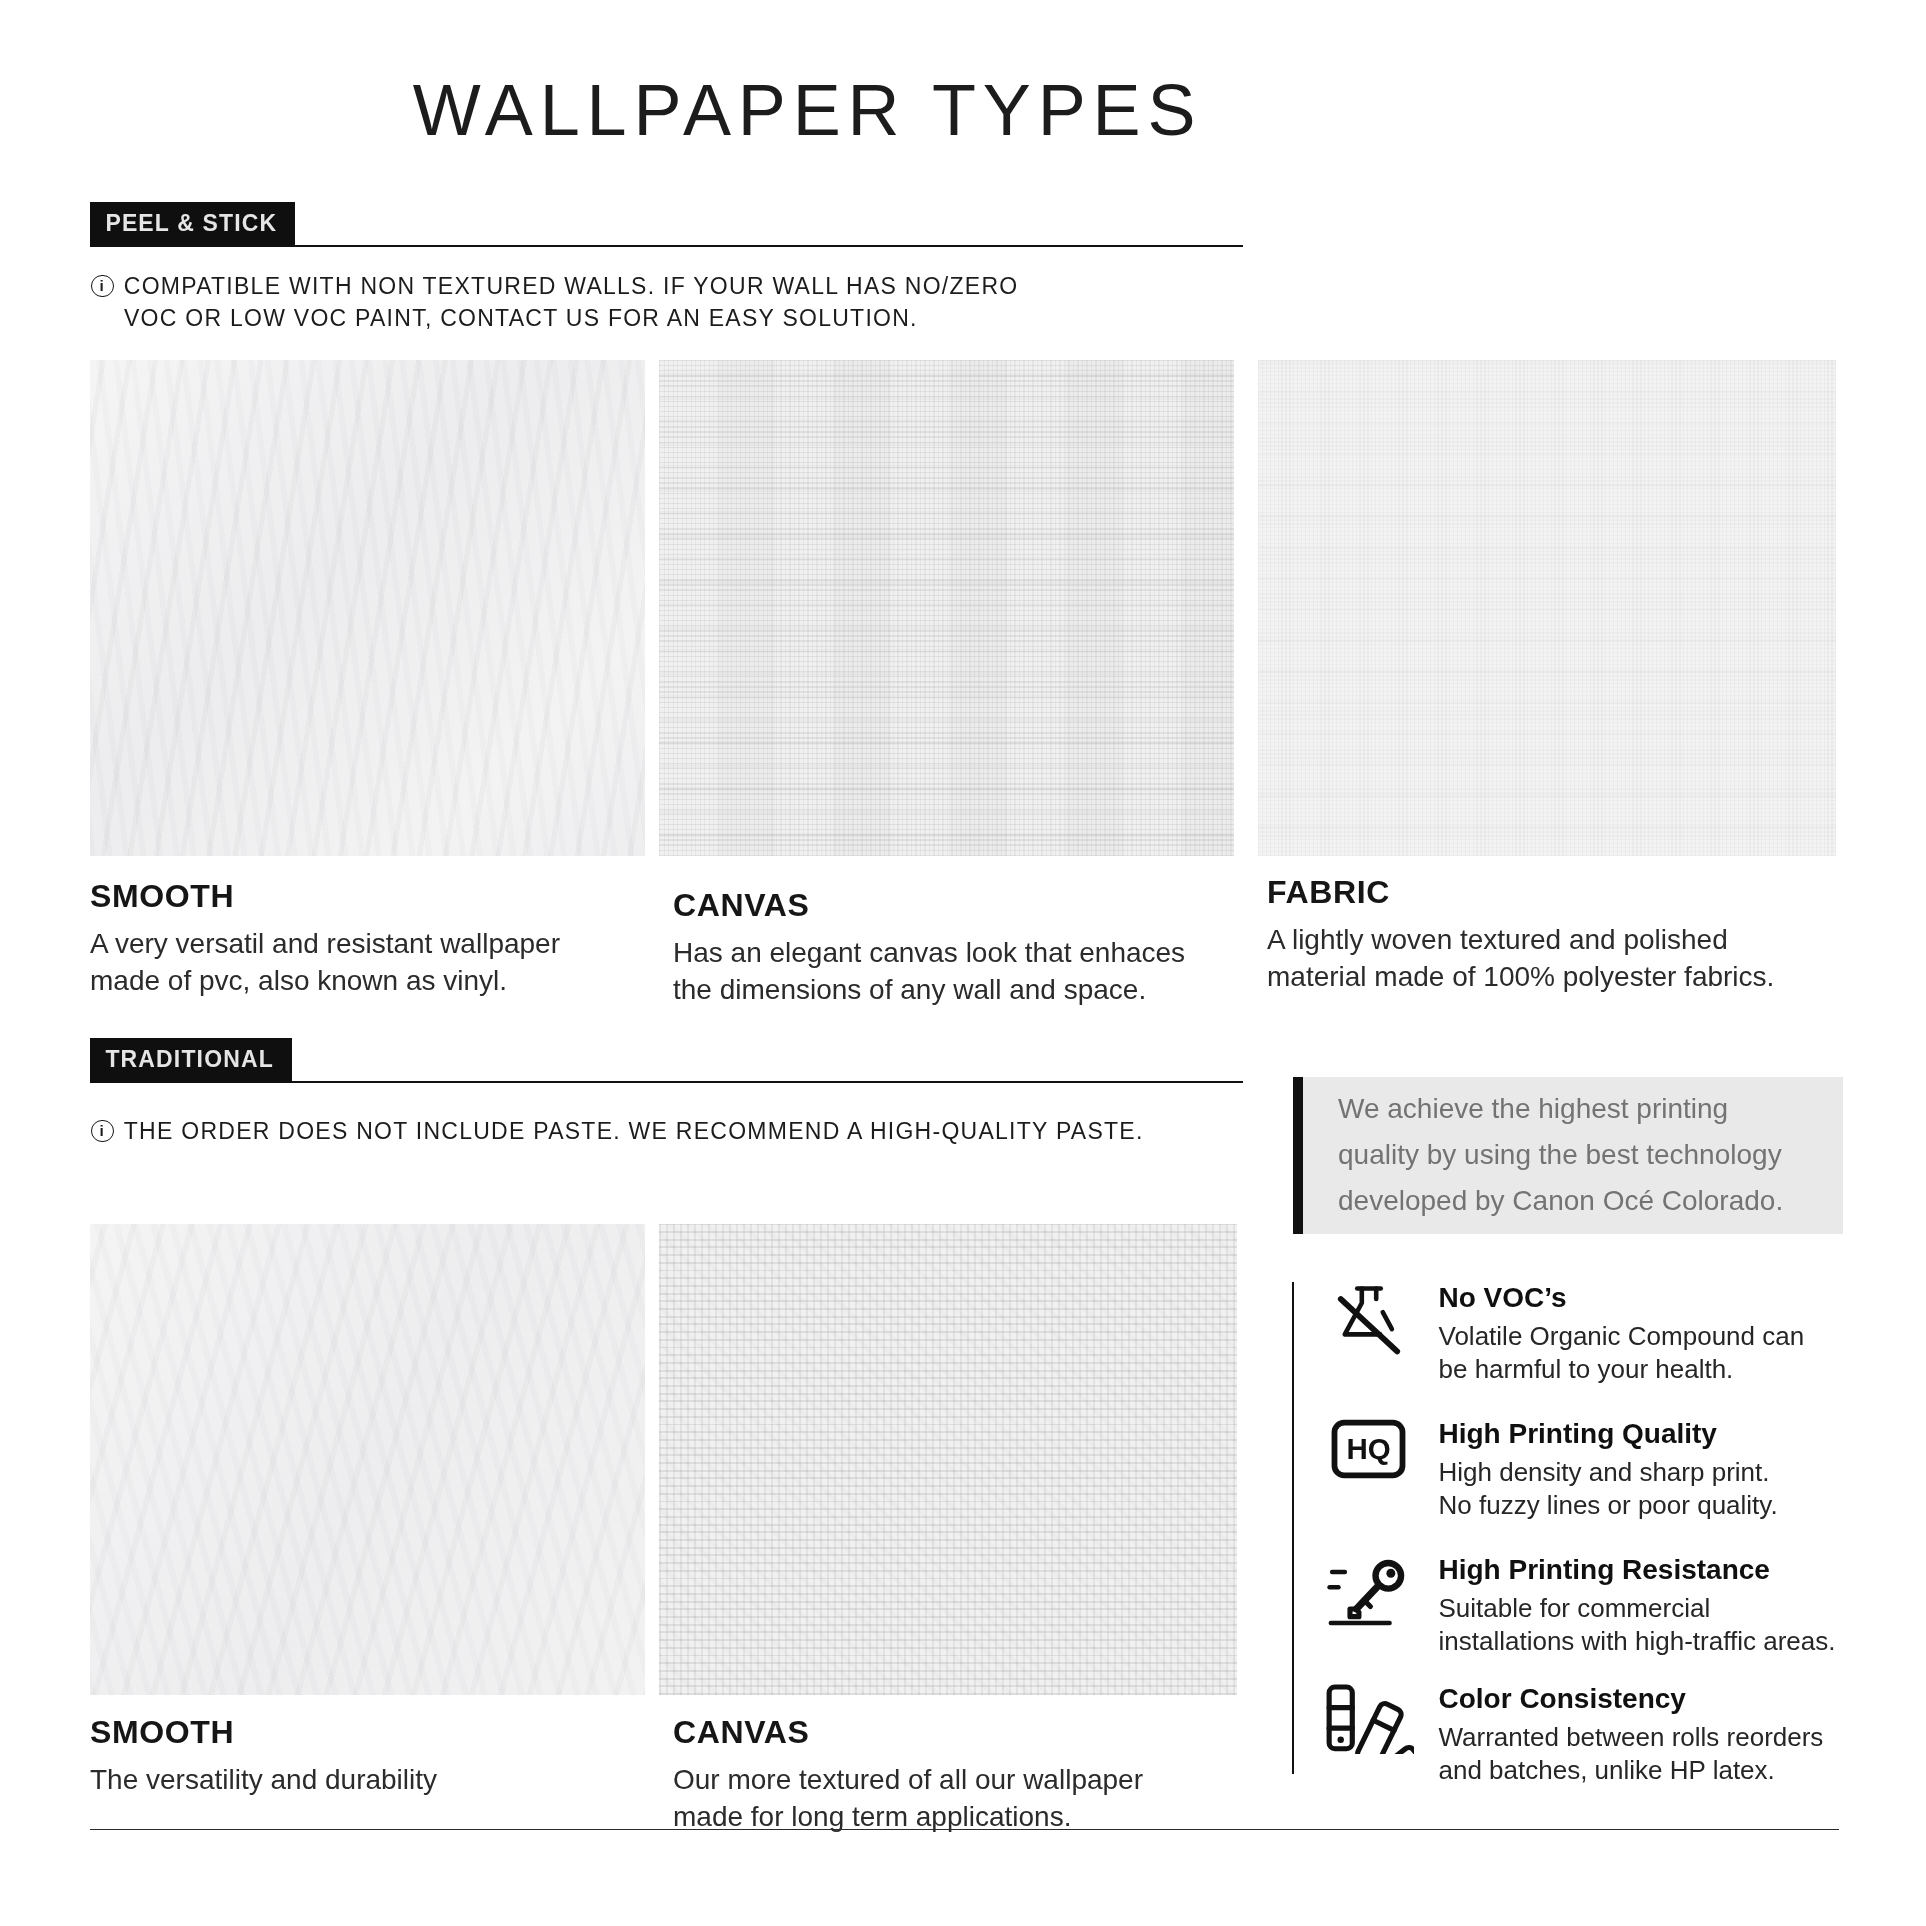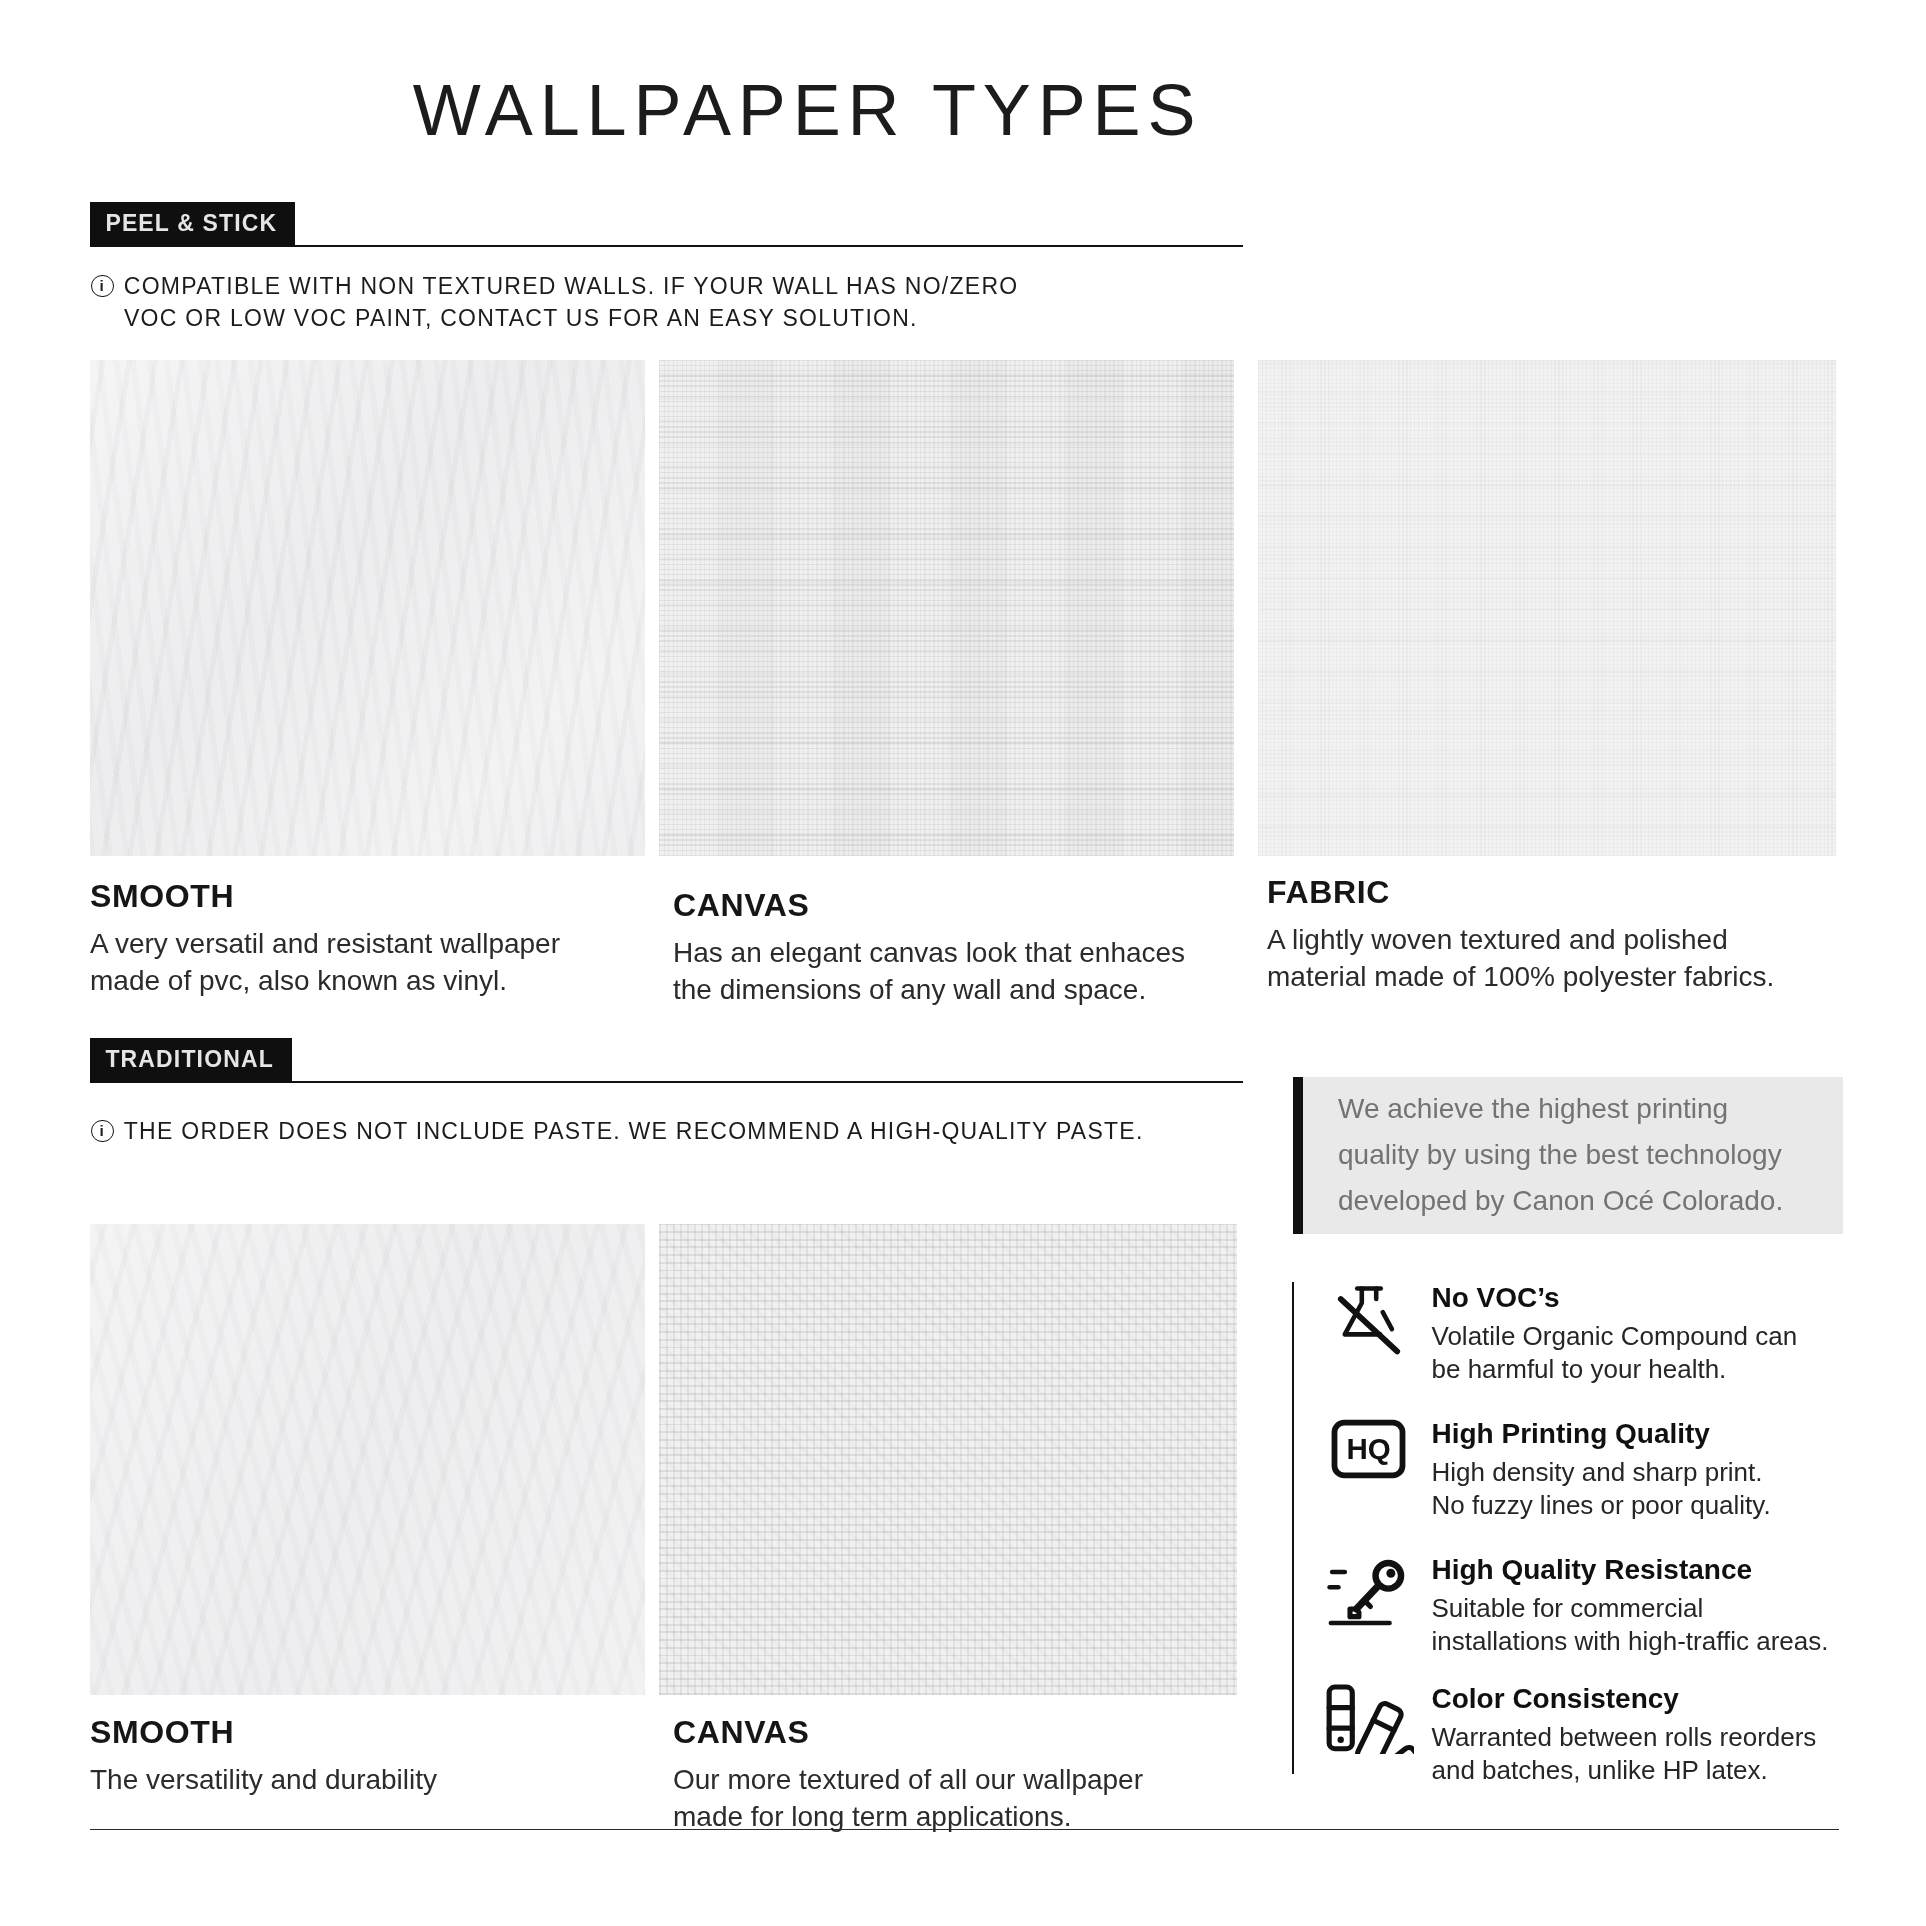--- a/index.html
+++ b/index.html
@@ -84,21 +84,21 @@
     position:absolute;left:1293px;top:1077px;width:505px;height:148px;
     background:#e9e9e9;border-left:10.3px solid #111111;
     padding:9px 0 0 35px;
   }
   .quality-line{font-size:28px;line-height:46px;color:#737373;white-space:nowrap;}
 
   .features{
     position:absolute;left:1292px;top:1282px;width:552px;height:492px;
     border-left:2.6px solid #111111;
   }
-  .feature{position:absolute;left:29.5px;display:flex;gap:18px;align-items:flex-start;}
+  .feature{position:absolute;left:29.5px;display:flex;gap:25px;align-items:flex-start;}
   .feature-icon{width:90px;flex:0 0 90px;display:flex;justify-content:center;align-items:center;}
   .feature-title{font-size:28px;font-weight:700;color:#101010;margin-bottom:6.4px;white-space:nowrap;}
   .feature-desc{font-size:26px;font-weight:400;color:#262626;line-height:33px;white-space:nowrap;}
 
   .bottom-rule{position:absolute;left:90px;top:1829px;width:1749px;height:0;border-top:1.9px solid #2b2b2b;}
 
   svg .stroke{fill:none;stroke:#111111;stroke-linecap:round;stroke-linejoin:round;}
 </style>
 </head>
 <body>
@@ -216,21 +216,21 @@
           <circle cx="100" cy="30" r="7" fill="#111111"></circle>
           <path class="stroke" stroke-width="11" d="M80 50 L46 86"></path>
           <path class="stroke" stroke-width="8" d="M58 72 l10 10"></path>
           <path class="stroke" stroke-width="8" d="M46 86 h-10 v12 h14 v-7"></path>
           <path class="stroke" stroke-width="7" d="M8 28 h20"></path>
           <path class="stroke" stroke-width="7" d="M4 52 h14"></path>
           <path class="stroke" stroke-width="7" d="M6 108 h92"></path>
         </svg>
       </div>
       <div>
-        <div class="feature-title">High Quality Resistance</div>
+        <div class="feature-title">High Printing Resistance</div>
         <div class="feature-desc">Suitable for commercial</div>
         <div class="feature-desc">installations with high-traffic areas.</div>
       </div>
     </div>
 
     <div class="feature" style="top:401px;">
       <div class="feature-icon">
         <svg width="90" height="71" viewBox="0 0 140 110">
           <g class="stroke" stroke-width="8">
             <rect x="8" y="6" width="36" height="96" rx="9"></rect>

